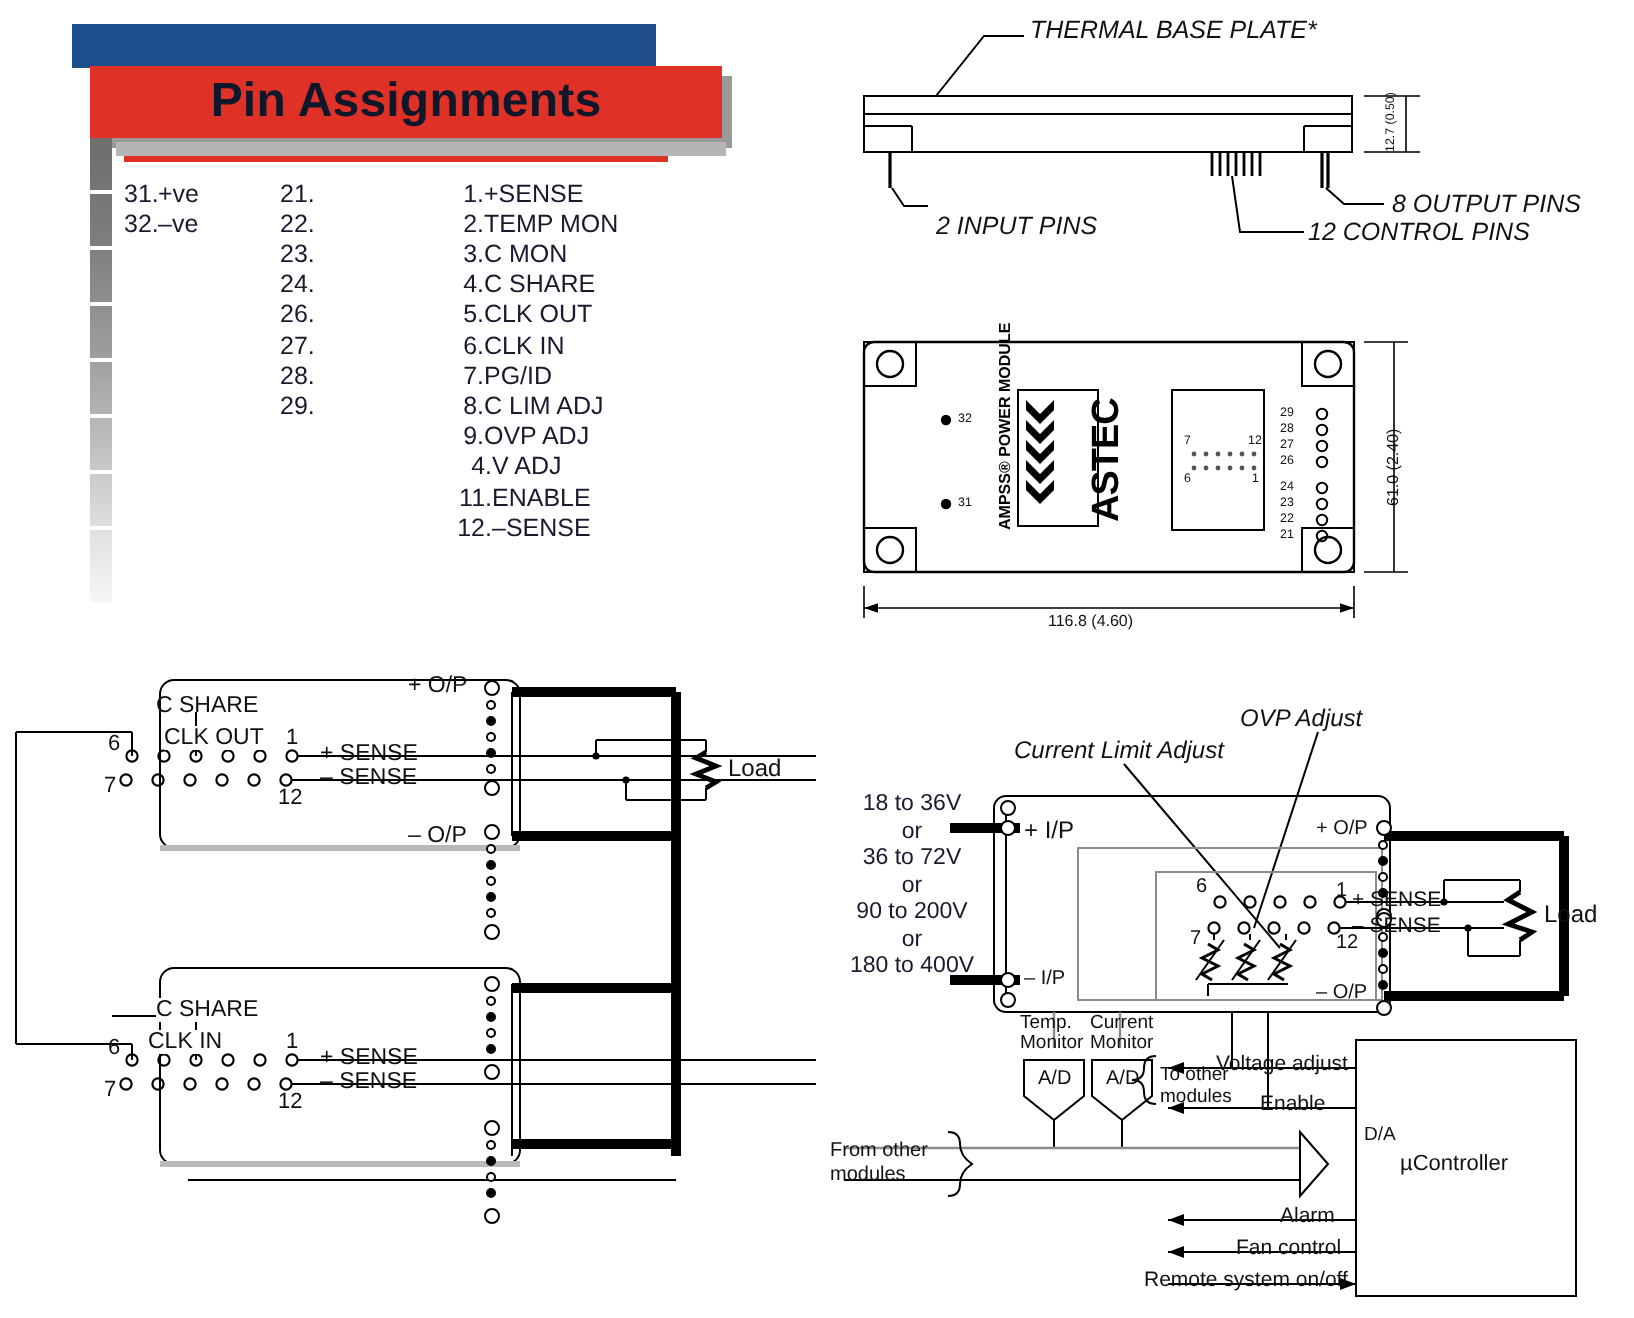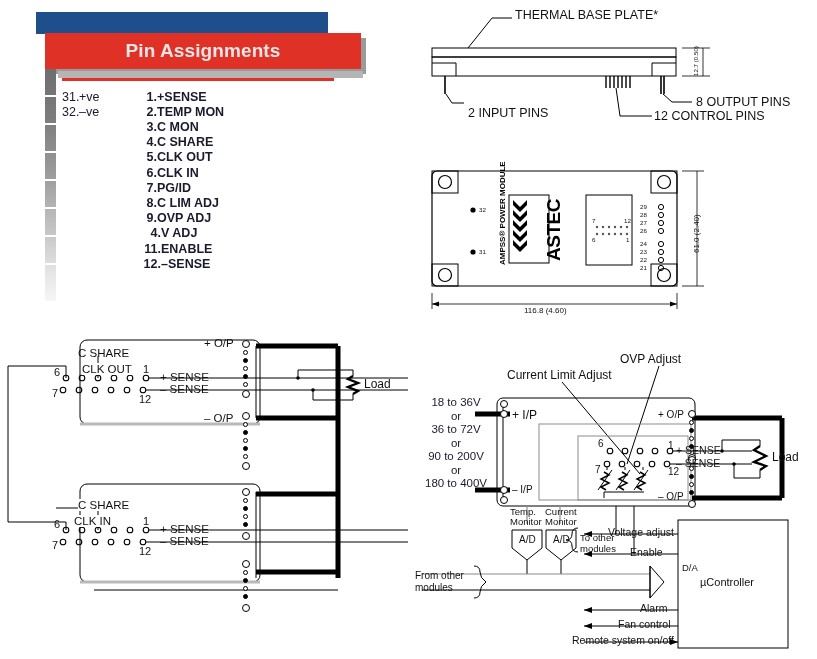--- a/index.html
+++ b/index.html
@@ -23,53 +23,53 @@
   .red-shadow{
     position:absolute;left:14px;top:26px;width:316px;height:36px;
     background:#9a9a9a;
   }
   .red-banner{
     position:absolute;left:9px;top:21px;width:316px;height:36px;
     background:#e03127;
     display:flex;align-items:center;justify-content:center;
   }
   .red-banner span{
-    color:#e5e5e5;font-size:19px;font-weight:bold;letter-spacing:.1px;
+    color:#0f172a;font-size:24px;font-weight:bold;letter-spacing:.1px;
   }
   .gray-underbar{
     position:absolute;left:22px;top:59px;width:305px;height:7px;
     background:#b5b5b5;
   }
 
   
   .side-strip{
     position:absolute;left:9px;top:57px;width:11px;height:232px;
     background:linear-gradient(to bottom,#6e6e6e 0%,#7d7d7d 22%,#9b9b9b 45%,#c2c2c2 68%,#e2e2e2 86%,#f6f6f6 100%);
   }
   .side-strip i{
     position:absolute;left:0;width:11px;height:2px;background:#ffffff;
   }
 
   .table-wrap{position:absolute;left:26px;top:64px;width:300px;}
   .thead{display:flex;padding:6px 0 3px 0;}
   .thead div{font-size:12.5px;font-weight:bold;color:#13213f;}
   .col-a{width:78px;}
   .col-b{width:85px;}
-  .col-c{width:130px;font-weight:bold;}
+  .col-c{width:130px;}
   .red-rule{height:2.5px;background:#e03127;width:272px;margin-top:2px;}
   .tbody{display:flex;padding-top:9px;}
   .tbody .cell{font-size:12.5px;line-height:15.2px;color:#1a1a2e;}
   .cell .num{display:inline-block;width:17px;text-align:right;}
   .cell .num.w2{width:21px;}
 
   
   .dim, .cap, .lbl{
     font-size:11px;color:#111;white-space:nowrap;
   }
-  .cap{font-size:12.5px;}
+  .cap{font-size:12.5px;font-style:italic;}
   .tiny{font-size:6.2px;color:#111;white-space:nowrap;}
   .vert{transform:rotate(-90deg);transform-origin:left top;}
 
   
   .dotcol{position:absolute;width:7px;}
 
   .circ{
     position:absolute;width:8px;height:8px;border:1px solid #000;
     border-radius:50%;background:#fff;box-sizing:border-box;
   }
@@ -96,20 +96,30 @@
       <i style="top:166px"></i>
     <i style="top:194px"></i>
   </div>
 
   <div class="table-wrap">
     <div class="red-rule"></div>
     <div class="tbody">
       <div class="cell col-a">
         <div><span class="num">31.</span><span>+ve</span></div>
         <div><span class="num">32.</span><span>–ve</span></div>
+      </div>
+      <div class="cell col-b">
+        <div>21.</div>
+        <div>22.</div>
+        <div>23.</div>
+        <div>24.</div>
+        <div>26.</div>
+        <div>27.</div>
+        <div>28.</div>
+        <div>29.</div>
       </div>
       <div class="cell col-c">
         <div><span class="num">1.</span><span>+SENSE</span></div>
         <div><span class="num">2.</span><span>TEMP MON</span></div>
         <div><span class="num">3.</span><span>C MON</span></div>
         <div><span class="num">4.</span><span>C SHARE</span></div>
         <div><span class="num">5.</span><span>CLK OUT</span></div>
         <div><span class="num">6.</span><span>CLK IN</span></div>
         <div><span class="num">7.</span><span>PG/ID</span></div>
         <div><span class="num">8.</span><span>C LIM ADJ</span></div>

